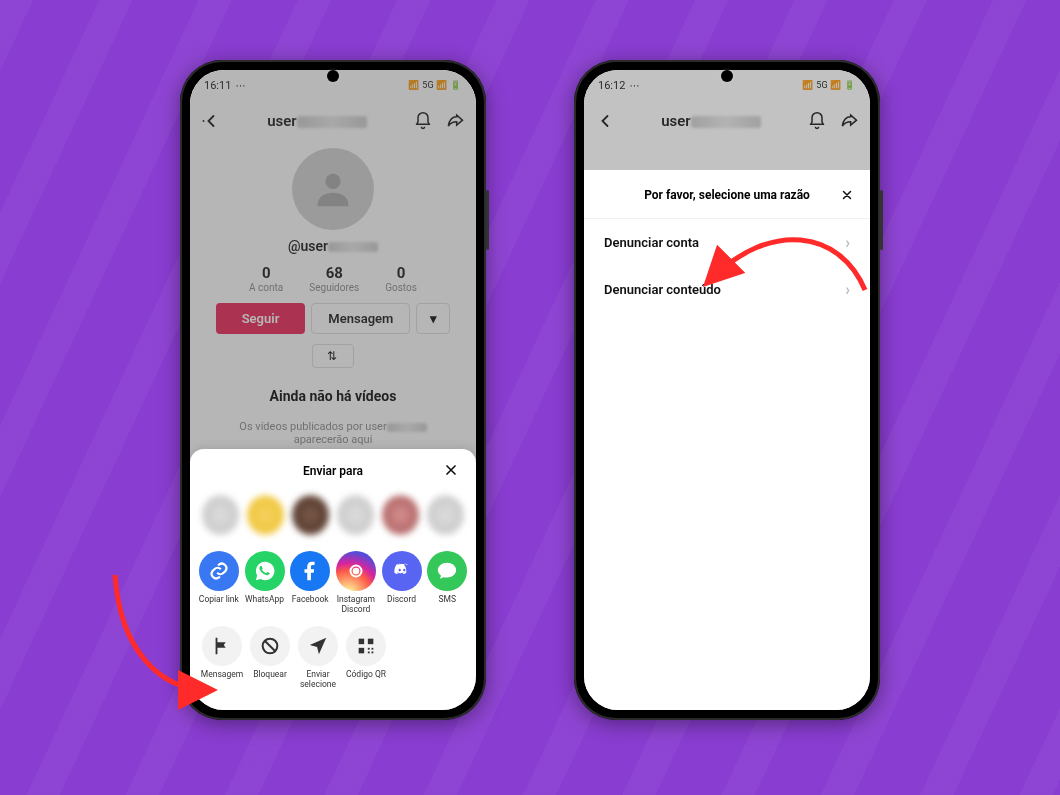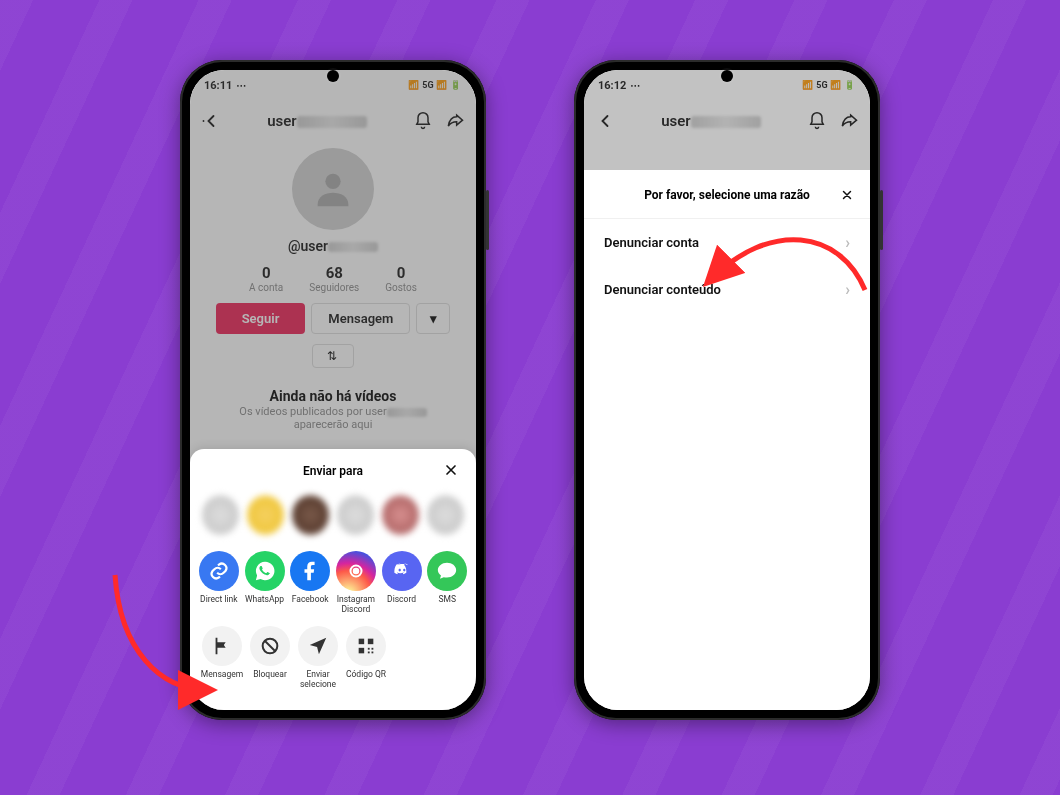--- a/index.html
+++ b/index.html
@@ -66,21 +66,21 @@
   }
 
   
   .status-bar {
     height: 30px;
     display: flex;
     justify-content: space-between;
     align-items: center;
     padding: 0 14px;
     font-size: 11px;
-    font-weight: 700;
+    font-weight: 400;
     color: #111;
     background: #fff;
   }
   .status-left { display: flex; align-items: center; gap: 4px; }
   .status-right { display: flex; align-items: center; gap: 3px; font-size: 9px; }
   .status-dots { font-size: 10px; }
 
   .app-header {
     height: 42px;
     display: flex;
@@ -133,21 +133,21 @@
   .instagram-link {
     display:inline-block;
     margin:10px auto 0;
     padding:4px 14px;
     border:1px solid #ddd;
     border-radius:4px;
     font-size:12px;
     letter-spacing:2px;
   }
   .empty-title { font-size:14px; font-weight:700; margin-top:20px;}
-  .empty-sub { font-size:11px; color:#888; margin-top:1px; padding:0 20px; }
+  .empty-sub { font-size:11px; color:#888; margin-top:16px; padding:0 20px; }
 
   
   .sheet {
     position:absolute;
     left:0; right:0; bottom:0;
     background:#fff;
     border-radius: 14px 14px 0 0;
     padding: 10px 8px 14px;
     box-shadow: 0 -2px 10px rgba(0,0,0,0.1);
   }
@@ -375,21 +375,21 @@
           <div class="contact-blur"></div>
         </div>
         <div class="share-row">
           <div class="share-item">
             <div class="share-circle c-link">
               <svg viewBox="0 0 24 24" fill="none" stroke="#fff" stroke-width="2.4">
                   <path d="M10 14a5 5 0 007 0l2-2a5 5 0 00-7-7l-1 1"></path>
                   <path d="M14 10a5 5 0 00-7 0l-2 2a5 5 0 007 7l1-1"></path>
                 </svg>
             </div>
-            <div>Direct link</div>
+            <div>Copiar link</div>
           </div>
           <div class="share-item">
             <div class="share-circle c-wa">
               <svg viewBox="0 0 24 24" fill="#fff">
                   <path d="M12 2a10 10 0 00-8.6 15L2 22l5.2-1.4A10 10 0 1012 2zm4.6 13.4c-.2.6-1.2 1.1-1.7 1.1-.4 0-1 .2-3.3-.7-2.8-1.1-4.5-4-4.7-4.2-.1-.2-1-1.4-1-2.6s.6-1.8.9-2.1c.2-.2.5-.3.7-.3h.5c.2 0 .4 0 .6.5l.8 2c.1.2 0 .3-.1.5l-.4.5c-.1.2-.3.3-.1.6.2.3.8 1.3 1.7 2.1 1.2 1 2.2 1.3 2.5 1.5.3.1.5.1.6-.1l.7-.9c.2-.2.4-.2.6-.1l1.9.9c.2.1.4.2.4.3 0 .2 0 .7-.2 1z"></path>
                 </svg>
             </div>
             <div>WhatsApp</div>
           </div>
           <div class="share-item">

